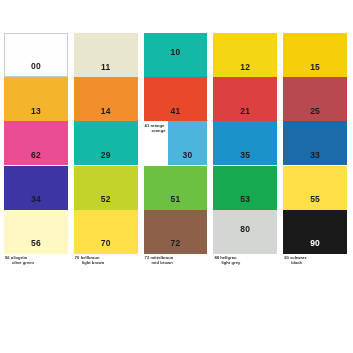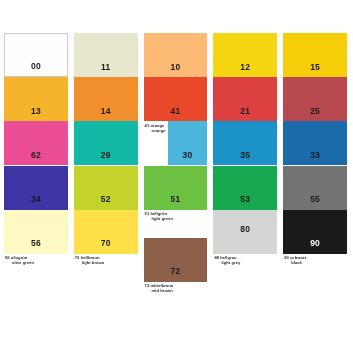--- a/index.html
+++ b/index.html
@@ -87,21 +87,21 @@
       <div class="cell">
         <div class="swatch" style="background: rgb(232, 230, 205);">
           <span class="swatch-num">11</span>
         </div>
         <div class="caption">
           <div class="cap-de">11 elfenbein</div>
           <div class="cap-en">ivory</div>
         </div>
       </div>
       <div class="cell">
-        <div class="swatch" style="background: #fdba74;">
+        <div class="swatch" style="background: #14b8a6; align-items: center;">
           <span class="swatch-num">10</span>
         </div>
         <div class="caption">
           <div class="cap-de">10 hellchamois</div>
           <div class="cap-en">light chamois</div>
         </div>
       </div>
       <div class="cell">
         <div class="swatch" style="background: rgb(245, 214, 19);">
           <span class="swatch-num">12</span>
@@ -240,21 +240,21 @@
       <div class="cell">
         <div class="swatch" style="background: rgb(22, 169, 79);">
           <span class="swatch-num">53</span>
         </div>
         <div class="caption">
           <div class="cap-de">53 limgrün</div>
           <div class="cap-en">lime green</div>
         </div>
       </div>
       <div class="cell">
-        <div class="swatch" style="background: #737373;">
+        <div class="swatch" style="background: #fde047;">
           <span class="swatch-num">55</span>
         </div>
         <div class="caption">
           <div class="cap-de">55 dunkelgrün</div>
           <div class="cap-en">dark green</div>
         </div>
       </div>
       <div class="cell">
         <div class="swatch" style="background: #fef9c3;">
           <span class="swatch-num">56</span>
@@ -267,21 +267,21 @@
       <div class="cell">
         <div class="swatch" style="background: #fde047;">
           <span class="swatch-num">70</span>
         </div>
         <div class="caption">
           <div class="cap-de">70 hellbraun</div>
           <div class="cap-en">light brown</div>
         </div>
       </div>
       <div class="cell">
-        <div class="swatch" style="background: rgb(141, 96, 73); margin-top: 28px;">
+        <div class="swatch" style="background: rgb(141, 96, 73);">
           <span class="swatch-num">72</span>
         </div>
         <div class="caption">
           <div class="cap-de">72 mittelbraun</div>
           <div class="cap-en">mid brown</div>
         </div>
       </div>
       <div class="cell">
         <div class="swatch" style="background: rgb(211, 214, 210); align-items: center;">
           <span class="swatch-num">80</span>

